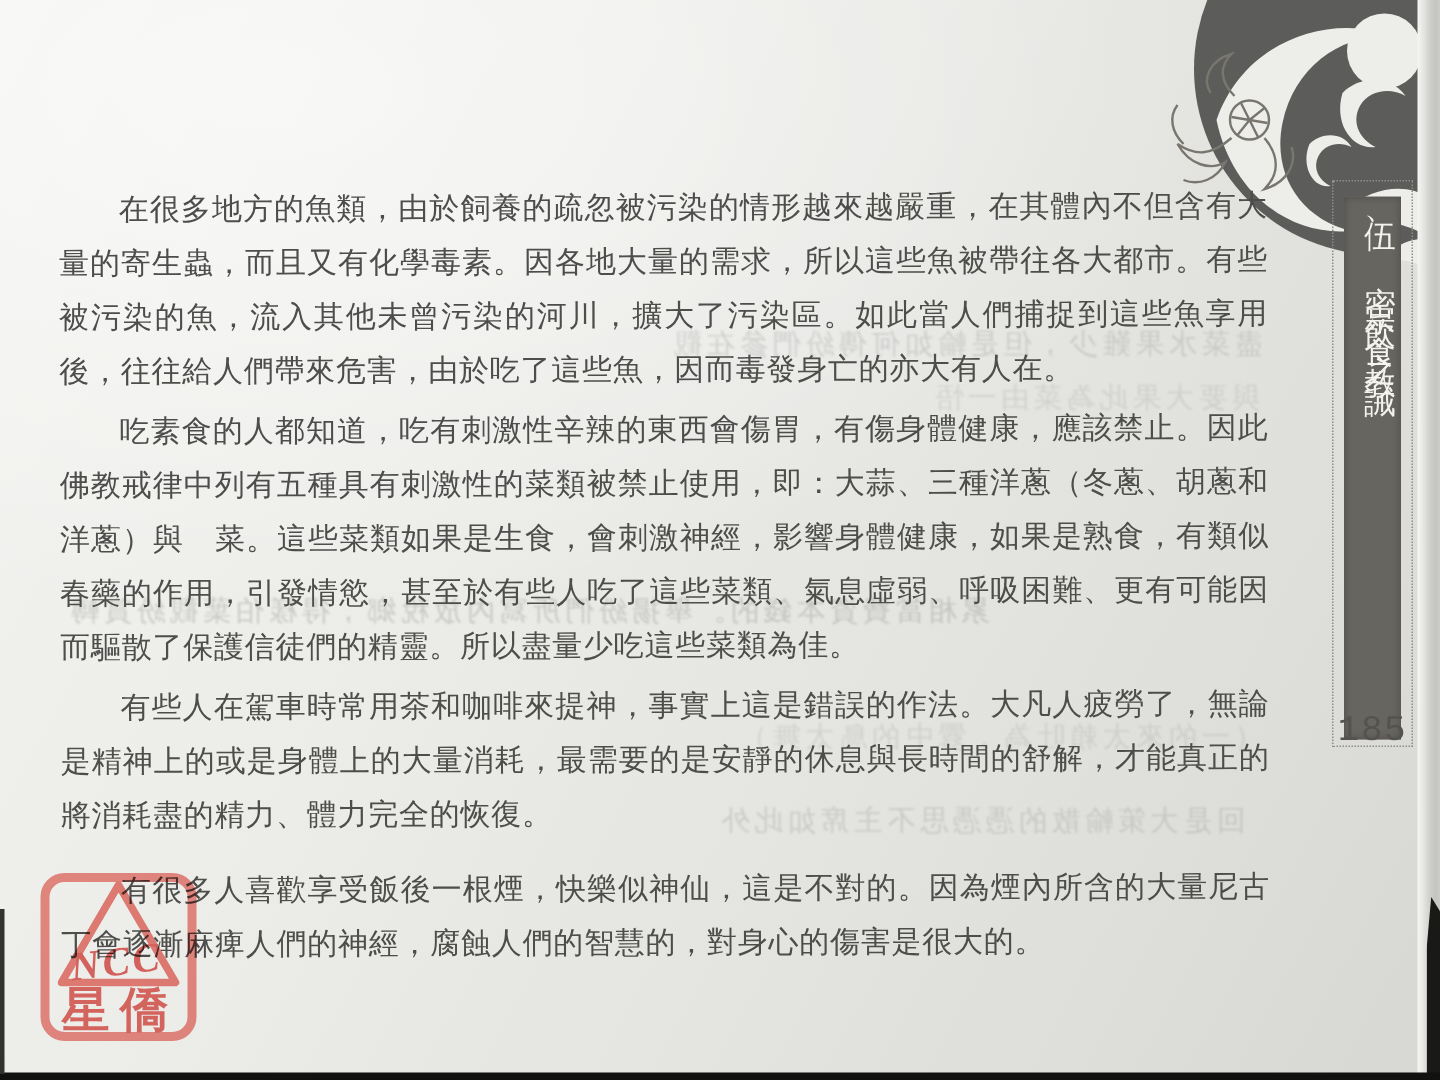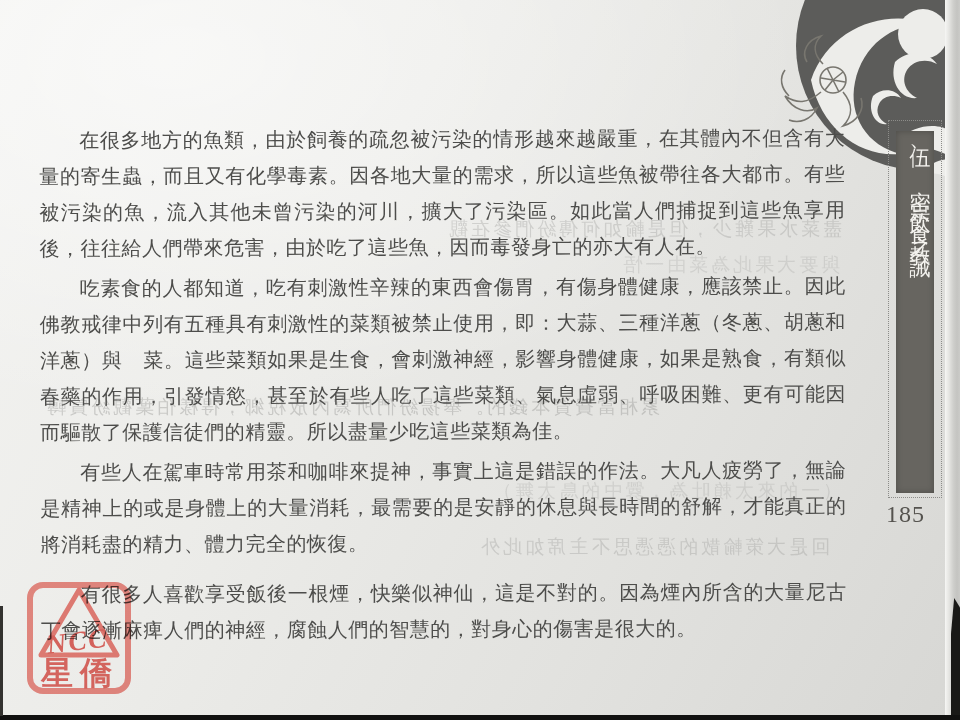--- a/index.html
+++ b/index.html
@@ -60,22 +60,22 @@
     width:38px;height:362px;margin:5px auto 0 auto;background:#676560;
     box-shadow:inset 0 0 6px rgba(0,0,0,.25);
   }
   .tab-title{
     writing-mode:vertical-rl;text-orientation:upright;
     color:#f4f3ef;font-size:21px;letter-spacing:11px;
     margin:10px auto 0 auto;display:block;width:100%;text-align:center;
     font-family:"Liberation Serif","DejaVu Serif",serif;
   }
   .page-number{
-    position:absolute;left:886px;top:501px;width:58px;
-    font-size:24px;color:#55534f;letter-spacing:1px;
+    position:absolute;left:886px;top:474px;width:58px;
+    text-align:center;font-size:24px;color:#55534f;letter-spacing:1px;font-family:Liberation Mono, monospace;
   }
 
   
   .stamp{position:absolute;left:26px;top:581px;width:106px;height:114px;
     mix-blend-mode:multiply;opacity:.85;}
 </style>
 </head>
 <body>
 
 <div class="photo">

